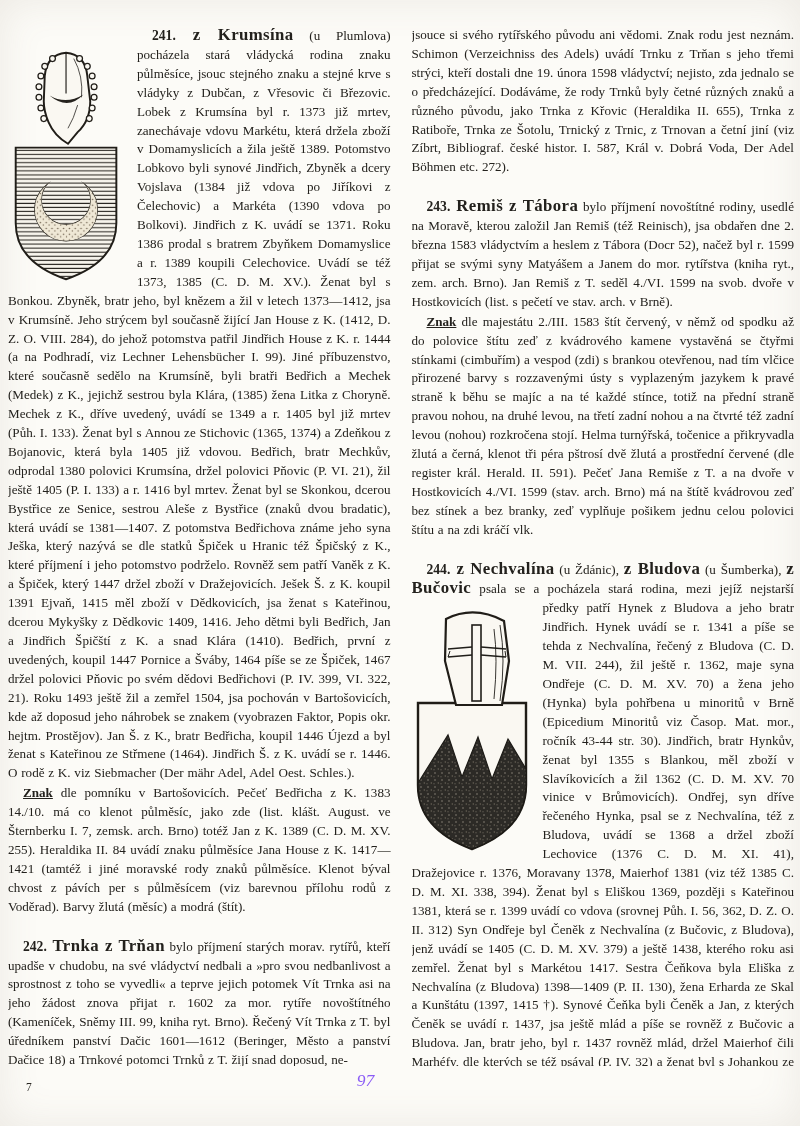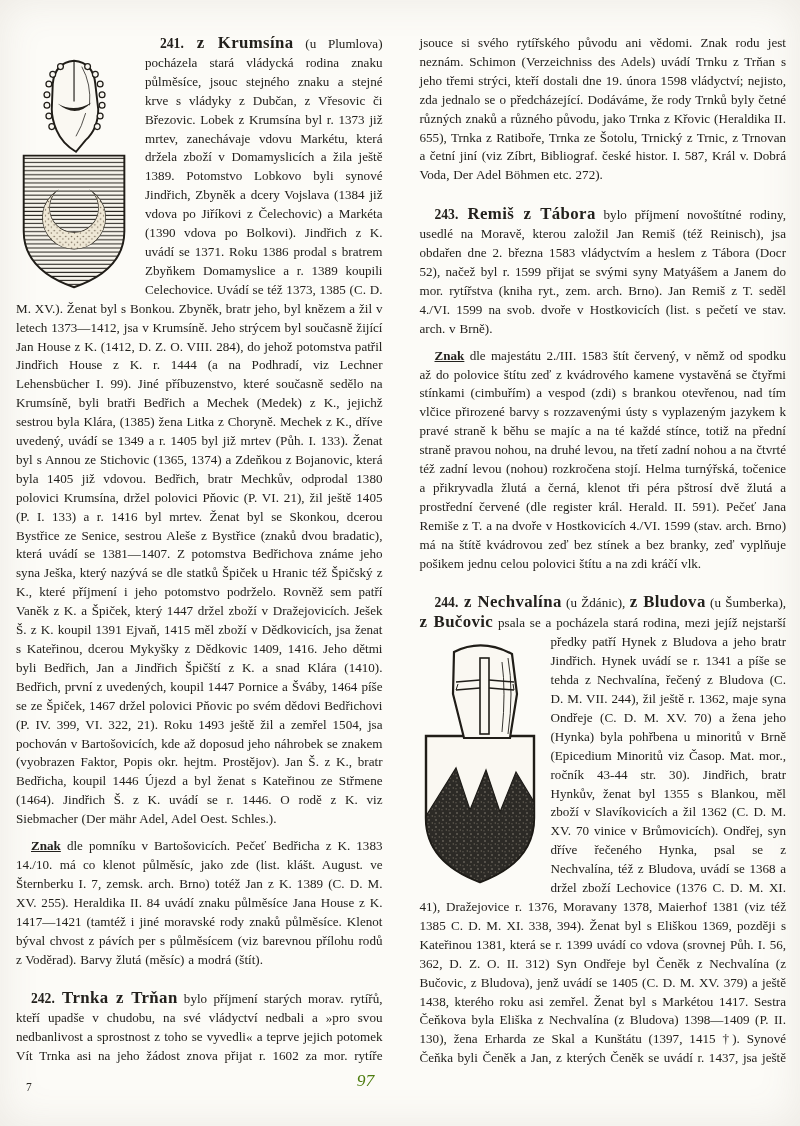--- a/index.html
+++ b/index.html
@@ -1,33 +1,33 @@
 <!DOCTYPE html>
 <html><head>
 <meta charset="utf-8">
 <style>
   html,body{margin:0;padding:0;}
   body{width:800px;height:1126px;background:#e9e7e2;font-family:"Liberation Serif","DejaVu Serif",serif;}
   .page{position:relative;width:800px;height:1126px;background:#fcfbf7;overflow:hidden;color:#23211d;box-shadow:inset 0 0 40px rgba(120,110,90,.12);}
   .cols{position:absolute;top:26px;left:8px;width:786px;height:1040px;display:flex;gap:21px;}
   .col{width:383px;height:1040px;overflow:hidden;text-align:justify;font-size:13.1px;line-height:18.9px;word-spacing:.5px;}
-  p.para{margin:8px;}
+  p.para{margin:0;}
   p.sect{text-indent:15px;}
   p.znak{text-indent:15px;margin-top:1px;}
   p.gap{margin-top:20px;}
   .num{font-weight:bold;font-size:13.6px;}
   .t-big{font-weight:bold;font-size:16.8px;letter-spacing:.4px;}
   .b{font-weight:bold;text-decoration:underline;}
   .fig{float:left;margin:0 9px 3px 0;}
   .fig-krumsin{width:120px;height:262px;shape-outside:inset(19px 0 0 0);}
   .fig-krumsin svg{display:block;margin-top:21px;}
   .fig-nechvalin{width:122px;height:299px;shape-outside:inset(40px 0 0 0);}
   .fig-nechvalin svg{display:block;margin-top:43px;}
   .footer-sig{position:absolute;left:26px;top:1081px;font-size:11.5px;color:#2a2824;}
-  .footer-page{position:absolute;left:0;top:1070px;width:731px;text-align:center;font-style:italic;font-size:17.5px;color:#4d7c0f;}
+  .footer-page{position:absolute;left:0;top:1070px;width:731px;text-align:center;font-style:italic;font-size:17.5px;color:#8b5cf6;}
   .ink{stroke:#201e1a;fill:none;}
 </style>
 </head>
 <body>
 
 <div class="page">
   <div class="cols">
 
     <div class="col">
       <p class="para sect">

